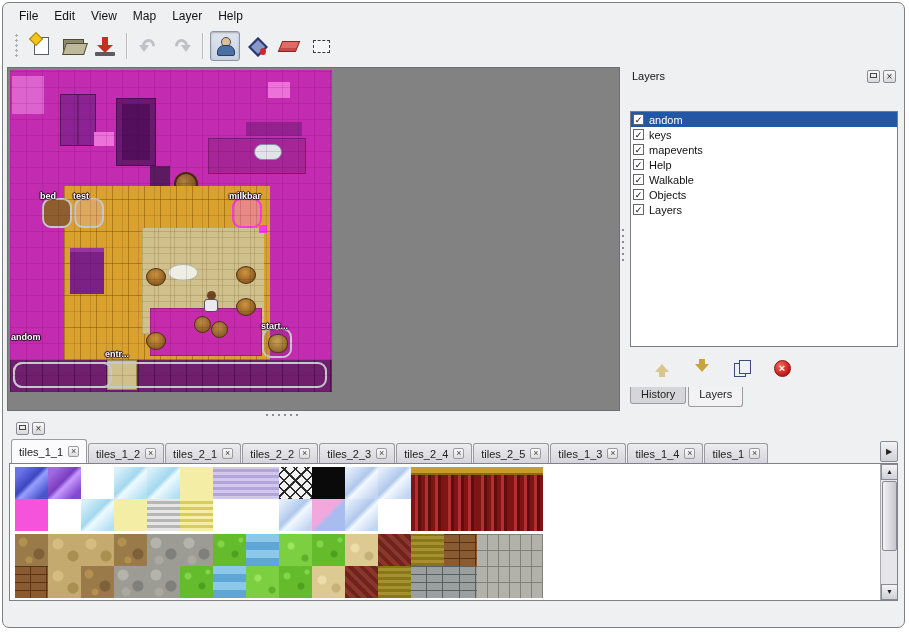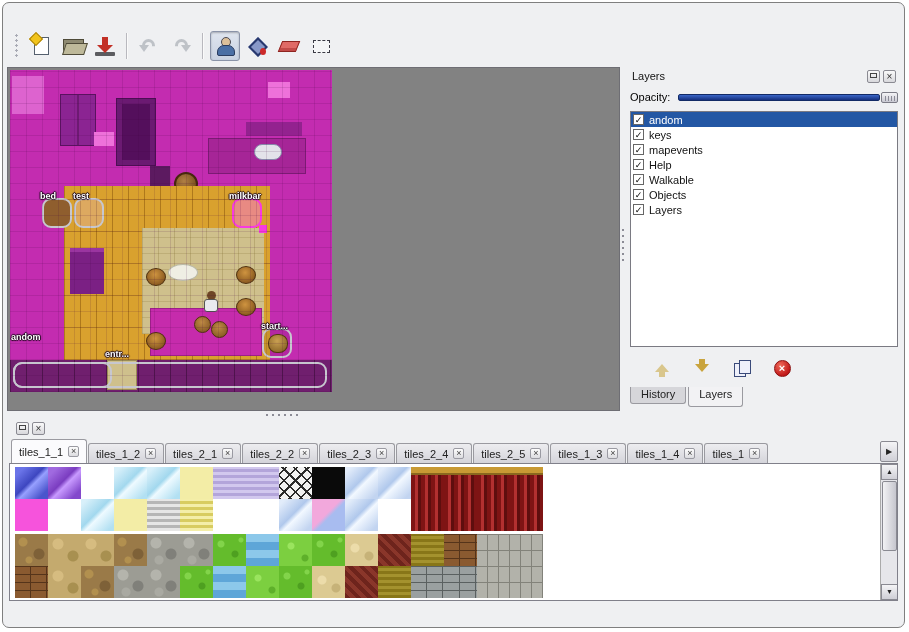--- a/index.html
+++ b/index.html
@@ -171,20 +171,28 @@
 
   
   .statusbar{position:absolute;left:4px;right:4px;bottom:2px;height:22px;display:flex;align-items:center;justify-content:flex-end;font-size:12px;color:#111;padding-right:18px;}
   .resize-grip{position:absolute;right:3px;bottom:3px;width:13px;height:13px;background-image:radial-gradient(circle,#9a9aa2 1.2px,transparent 1.6px);background-size:4.5px 4.5px;clip-path:polygon(100% 0,100% 100%,0 100%);}
 </style>
 </head>
 <body>
 
 <div class="window">
 
+  <div class="menubar" id="menu-bar">
+      <div class="menu-item">File</div>
+      <div class="menu-item">Edit</div>
+      <div class="menu-item">View</div>
+      <div class="menu-item">Map</div>
+      <div class="menu-item">Layer</div>
+      <div class="menu-item">Help</div>
+    </div>
 
   <div class="toolbar" id="toolbar">
     <div class="tb-grip"></div>
   <button class="tb-btn">
         <span class="ic ic-new"></span>
       </button>
       <button class="tb-btn">
         <span class="ic ic-open"></span>
       </button>
       <button class="tb-btn">
@@ -272,27 +280,20 @@
     </div>
 
   <div class="layers-dock">
     <div class="dock-head">
       <span class="dock-title">Layers</span>
       <span class="dock-btn">
           <span class="float-glyph"></span>
         </span>
       <span class="dock-btn">×</span>
     </div>
-    <div class="opacity-row">
-      <span>Opacity:</span>
-      <div class="slider">
-        <div class="slider-fill"></div>
-        <div class="slider-handle"></div>
-      </div>
-    </div>
     <div class="layer-list" id="layer-list">
         <div class="layer-row selected">
           <span class="cb">✓</span>
           <span class="lname">andom</span>
         </div>
         <div class="layer-row">
           <span class="cb">✓</span>
           <span class="lname">keys</span>
         </div>
         <div class="layer-row">

